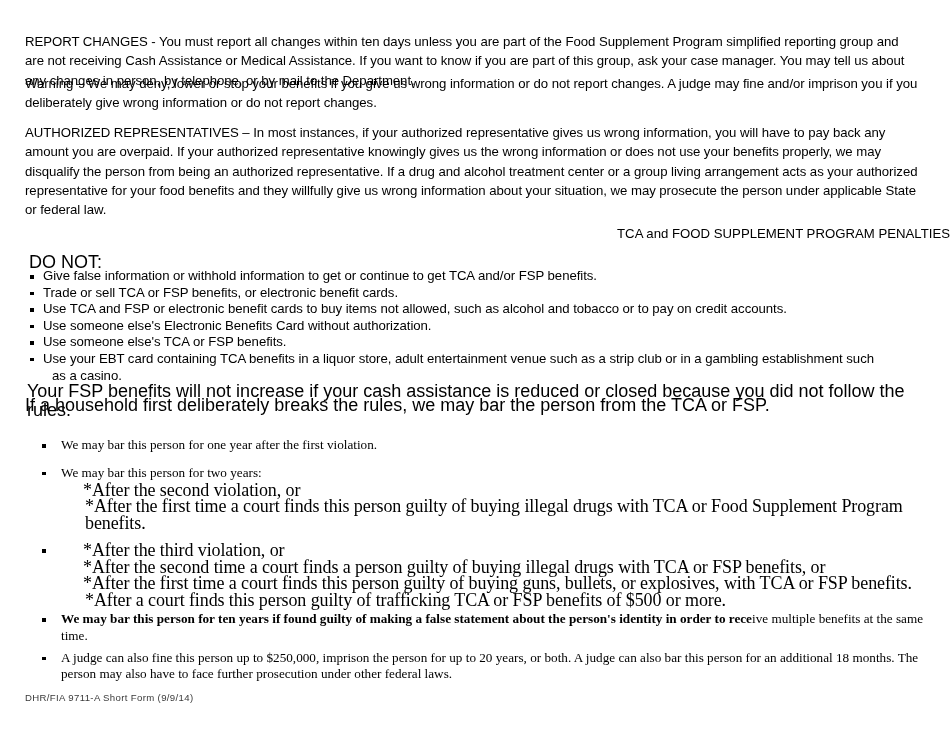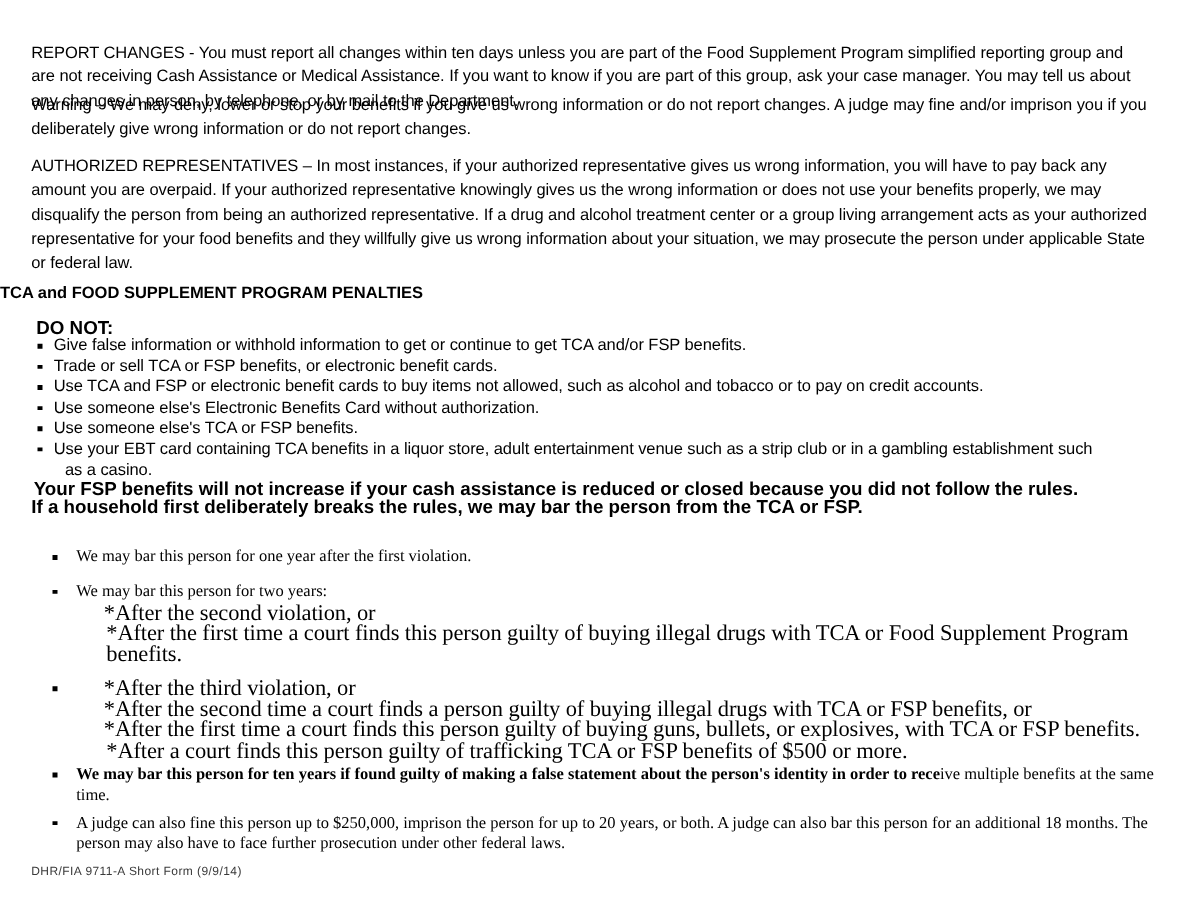--- a/index.html
+++ b/index.html
@@ -27,30 +27,28 @@
     position: absolute;
     font-size: 13.2px;
     line-height: 19.3px;
     text-align: left;
     letter-spacing: -0.05px;
   }
   .section-title {
     position: absolute;
     font-size: 13.2px;
     line-height: 19px;
-    text-align: left;
+    text-align: right;
     width: 950px;
     left: 0;
-    font-weight: bold;
   }
   .lbl {
     position: absolute;
-    font-size: 15px;
+    font-size: 18px;
     line-height: 19px;
-    font-weight: bold;
   }
   .bullet-list {
     position: absolute;
     margin: 0;
     padding: 0;
     list-style: none;
   }
   .bullet-list li {
     position: relative;
     font-size: 13.2px;

